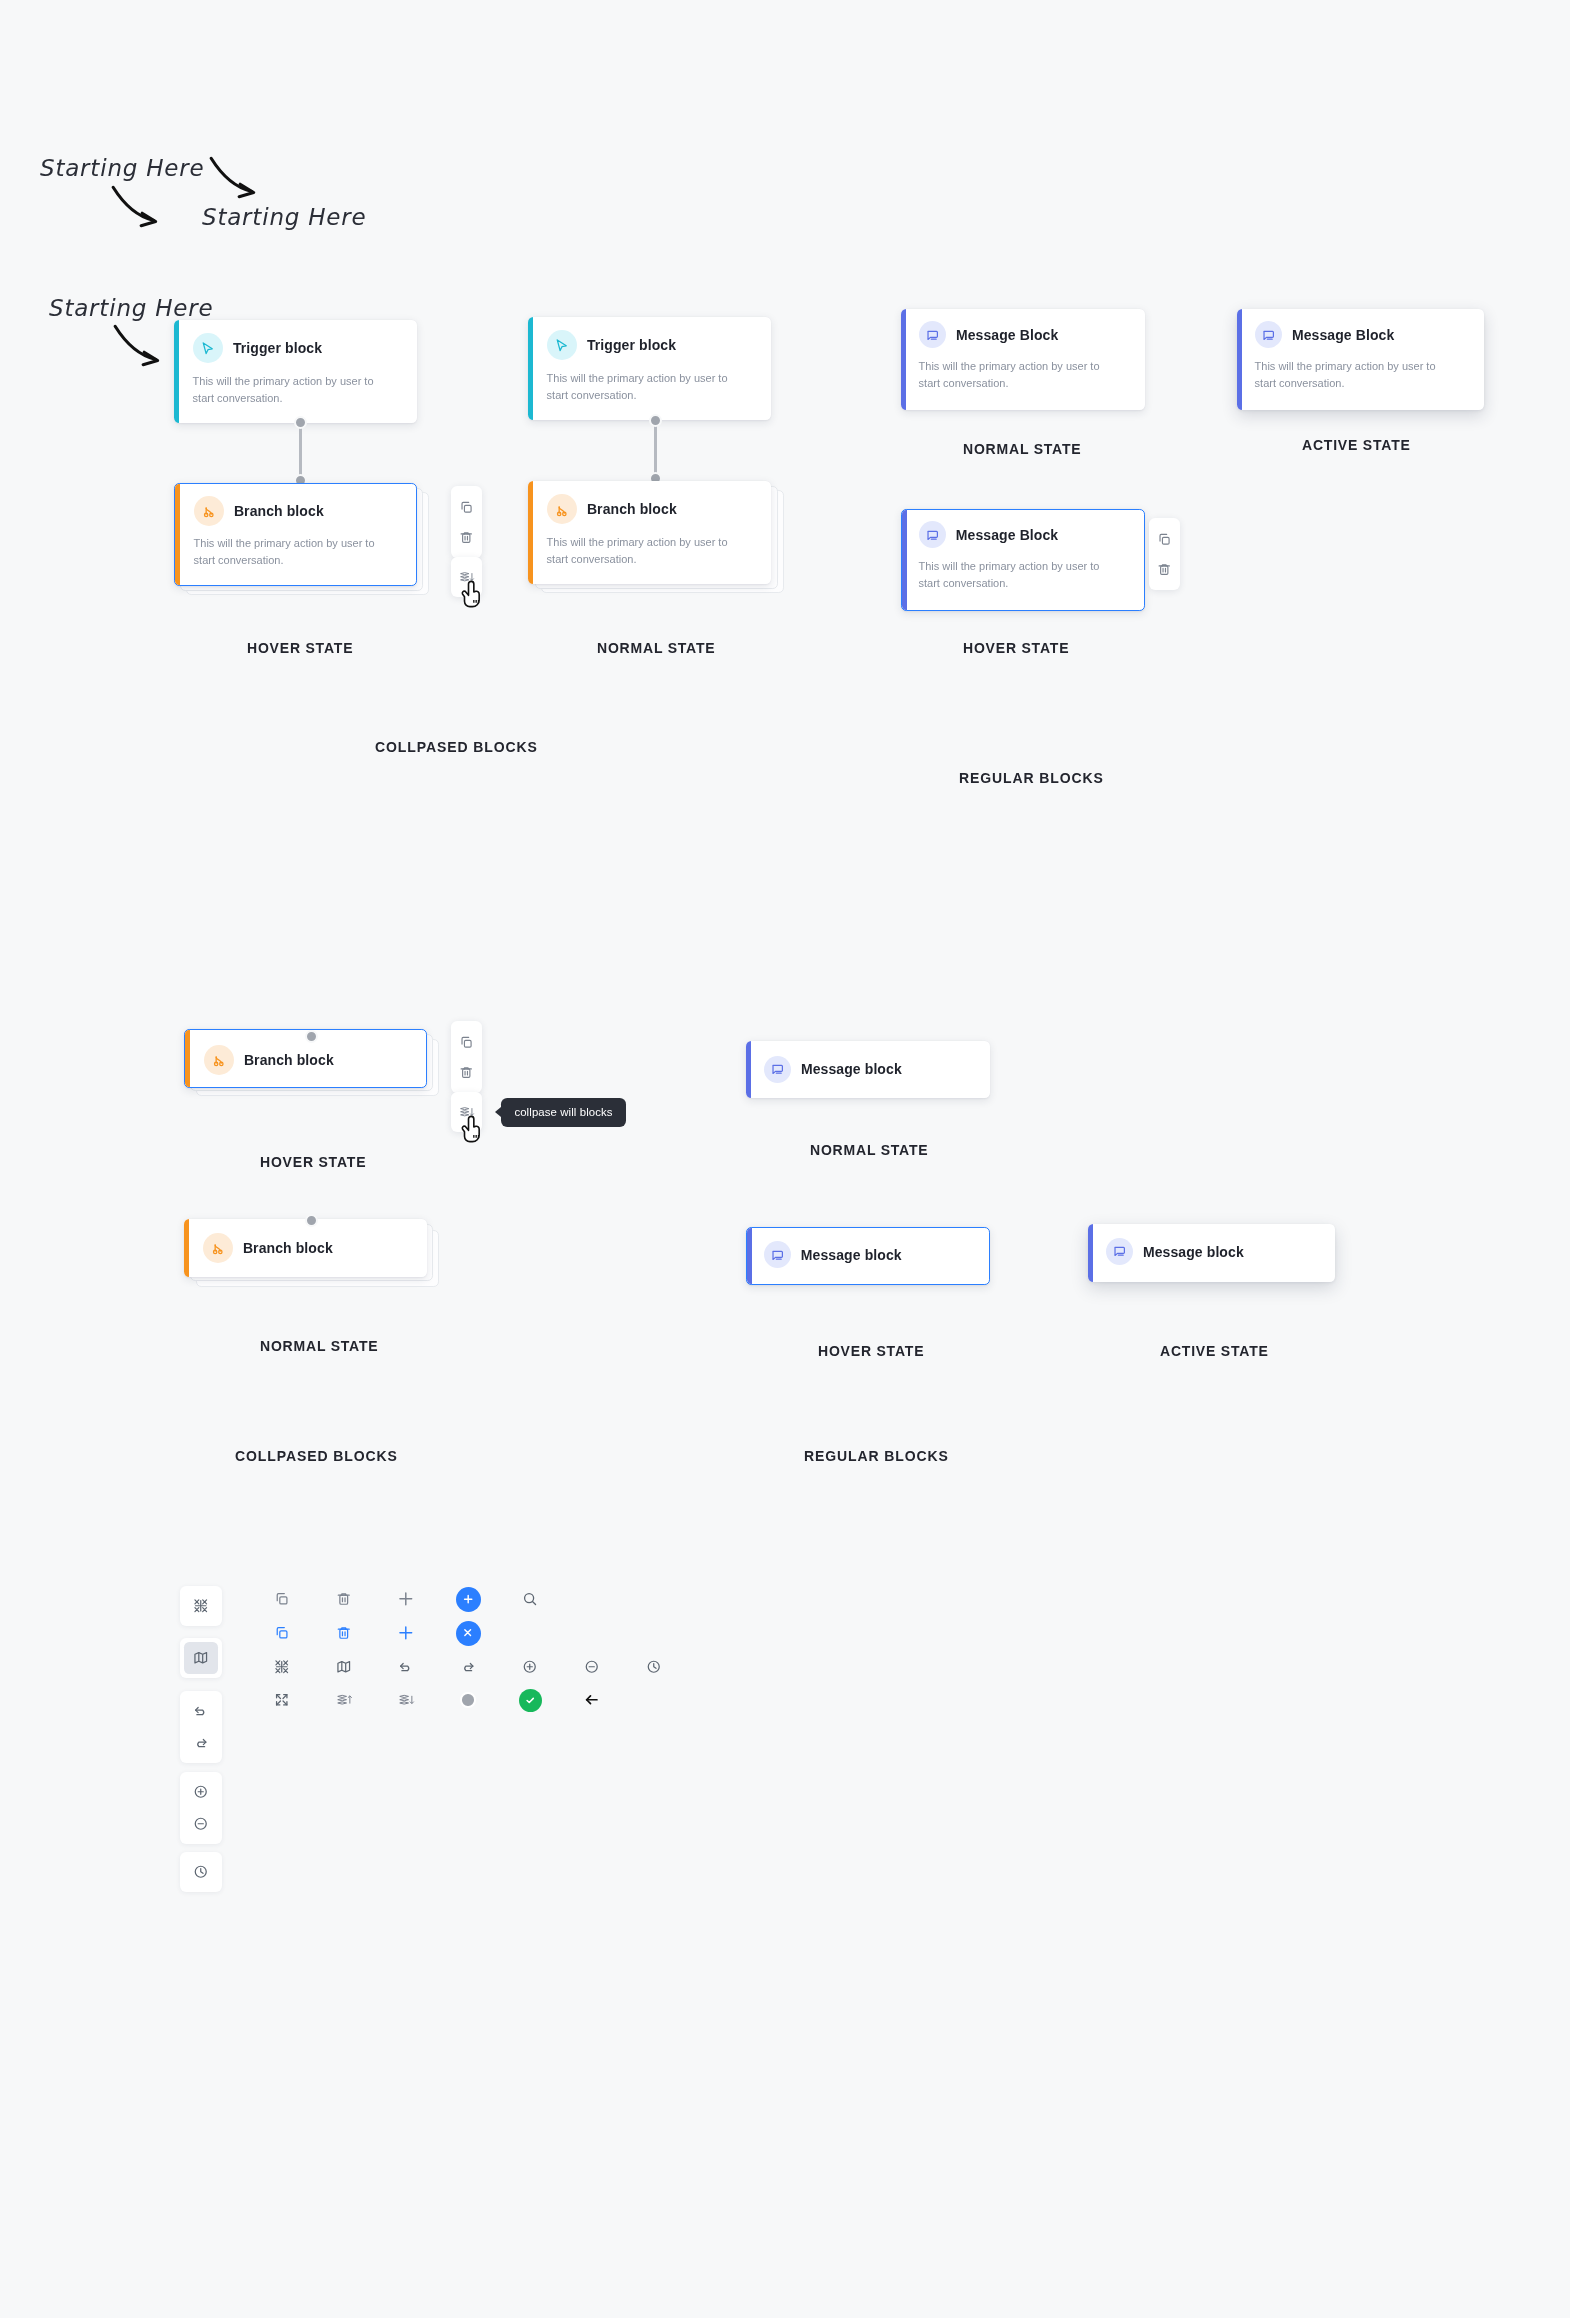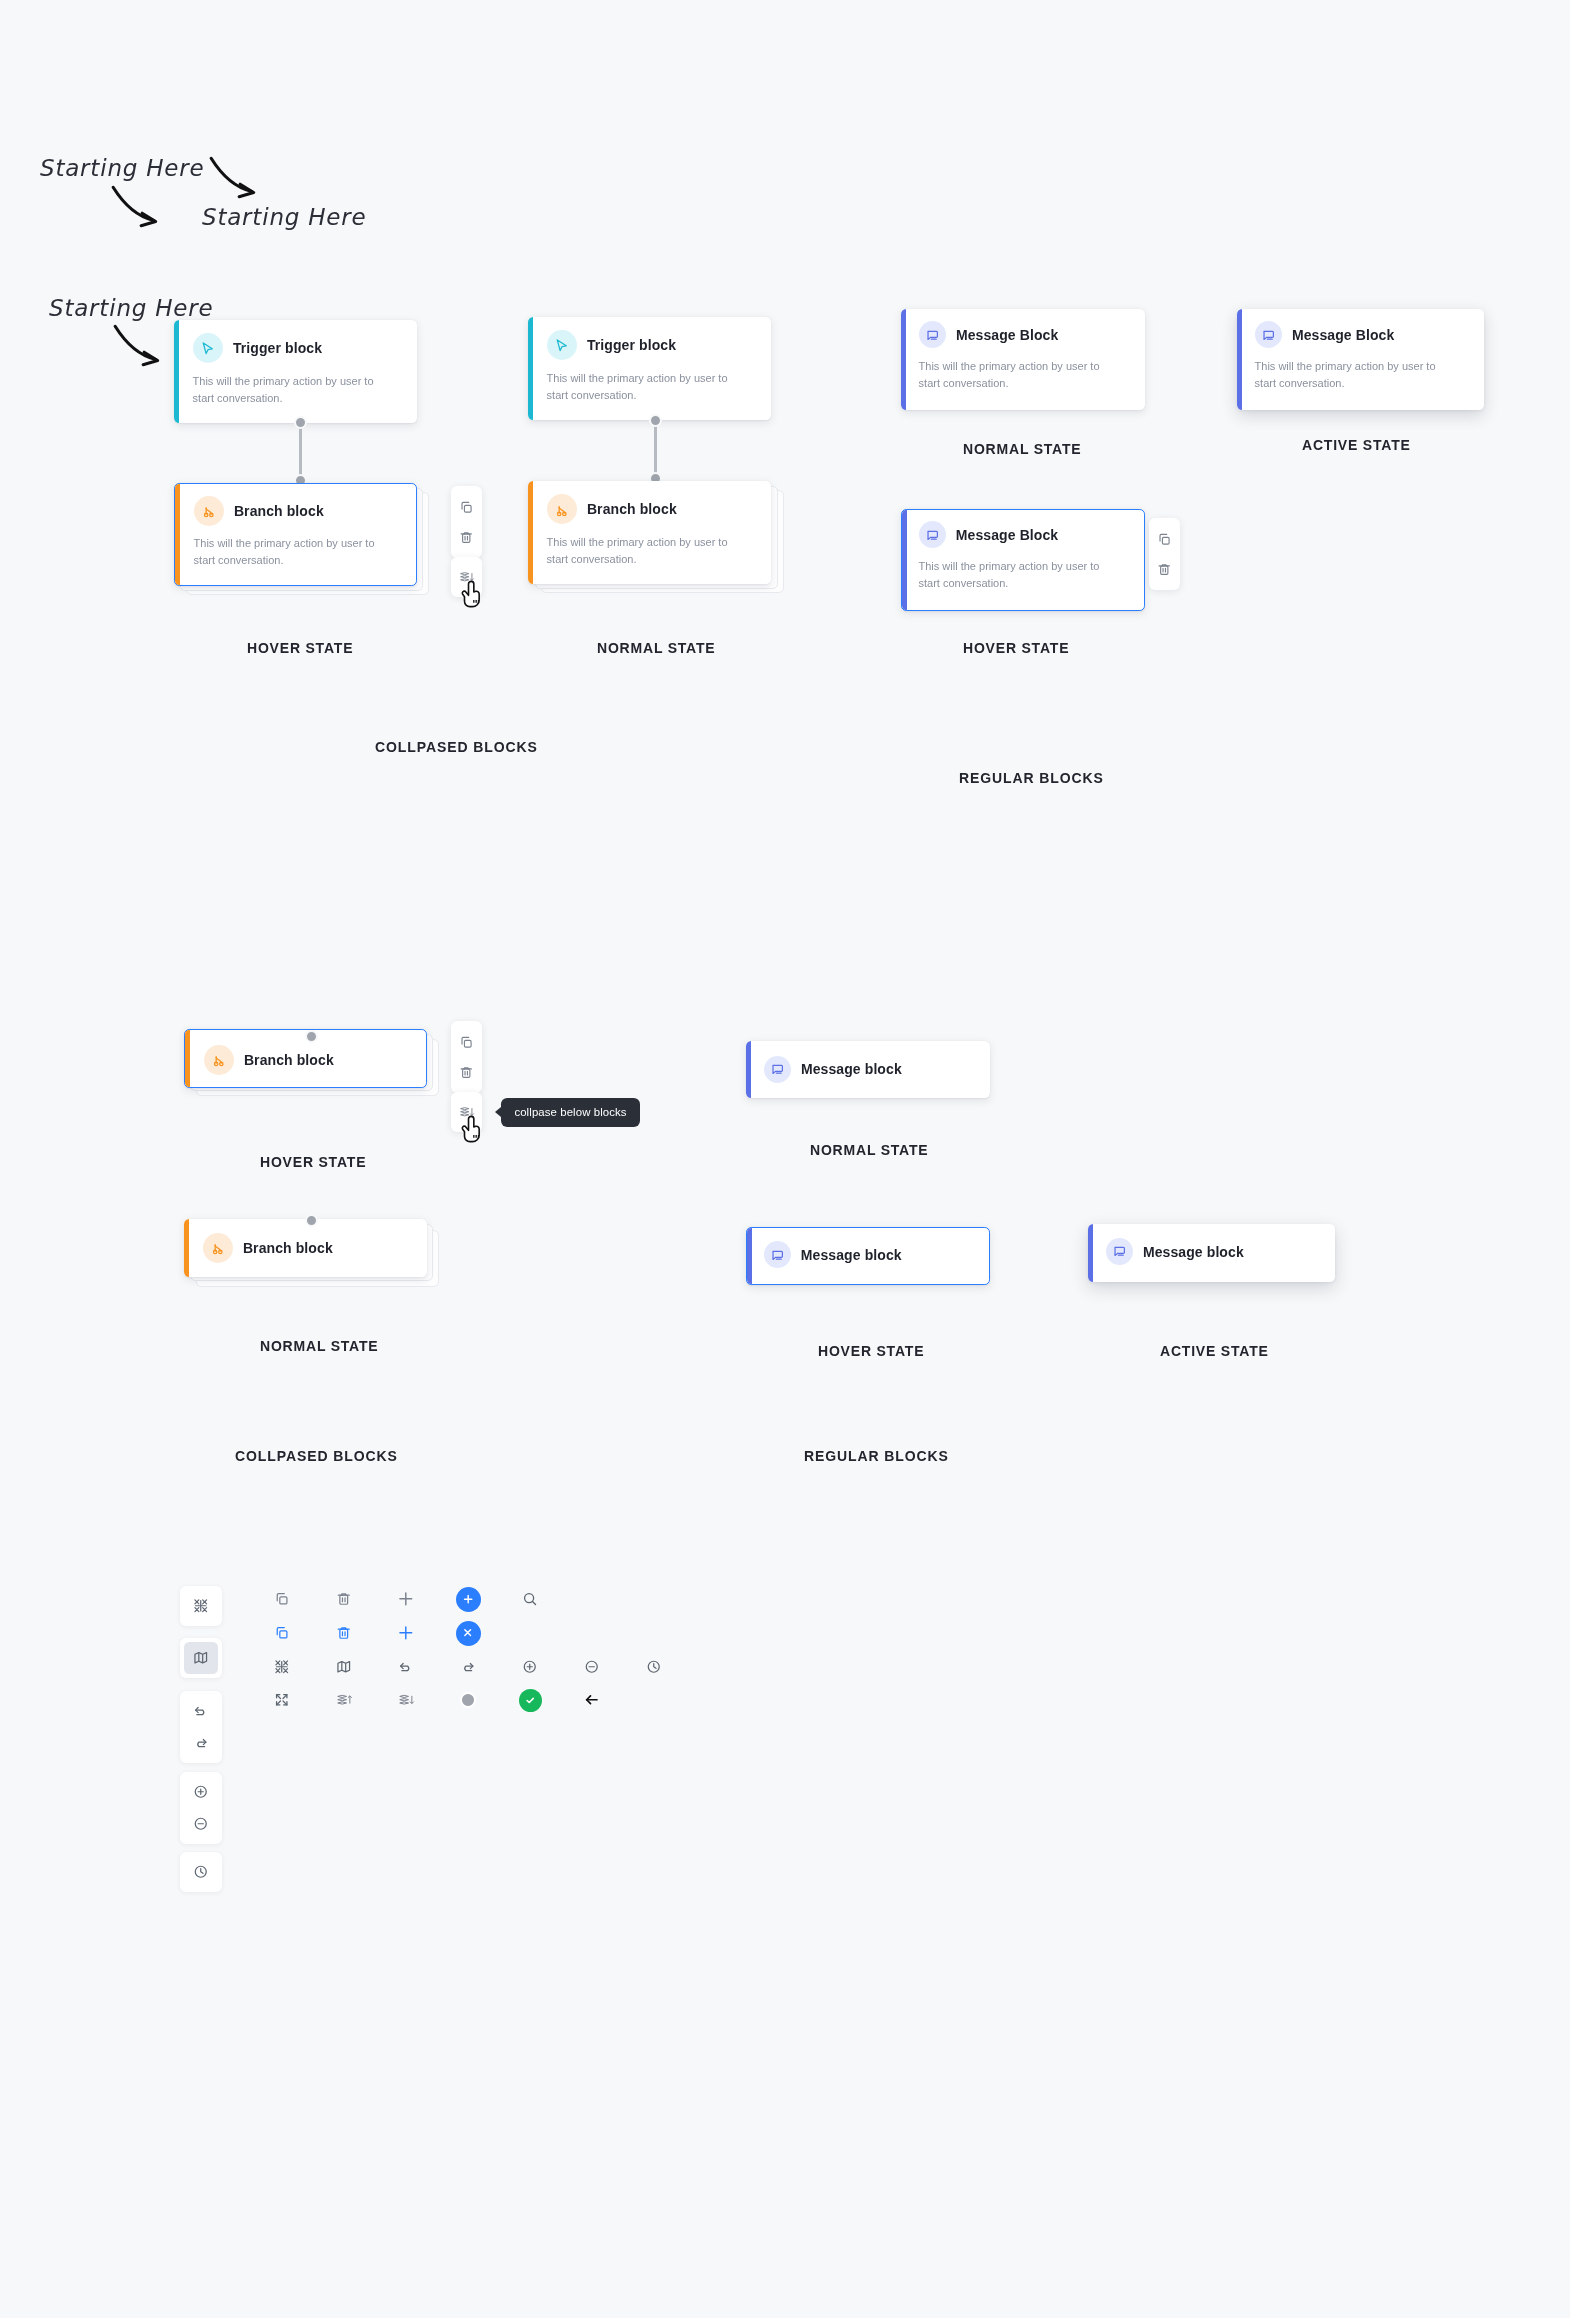--- a/index.html
+++ b/index.html
@@ -403,21 +403,21 @@
           <path d="M5 18 L13 16 L21 18 L13 20 Z"></path>
           <path d="M27 5 V19 M23.5 15.5 L27 19 L30.5 15.5"></path>
         </svg>
     </div>
   </div>
   <svg class="cursor-hand" style="left:459px; top:1113px;" viewBox="0 0 40 48">
     <path d="M14 26 V9 a4 4 0 0 1 8 0 v12 l3-1 a4 4 0 0 1 5 4 v9 a10 10 0 0 1-10 10 h-4 a8 8 0 0 1-8-8 v-7 l-3-4 a3 3 0 0 1 4-4 z" fill="#fff" stroke="#111" stroke-width="2.4" stroke-linejoin="round"></path>
     <path d="M22 33 v4 M25.5 33 v4 M29 33 v4" stroke="#111" stroke-width="2"></path>
   </svg>
 
-  <div class="tooltip" style="left:501px; top:1098px;">collpase below blocks</div>
+  <div class="tooltip" style="left:501px; top:1098px;">collpase will blocks</div>
 
   <div class="abs state-label" style="left:260px; top:1154px;">HOVER STATE</div>
 
   <div class="ghost" style="left:196px; top:1230px; width:243px; height:57px;"></div>
   <div class="ghost" style="left:190px; top:1224px; width:243px; height:57px;"></div>
   <div class="card" style="left:184px; top:1219px; width:243px; height:58px;">
     <div class="accent" style="background:#F7931E;"></div>
     <div class="card-inner" style="padding:14px 15.5px 14px 18.6px;">
       <div class="card-head">
         <div class="icon-circle" style="background:#FDEBD7;">

